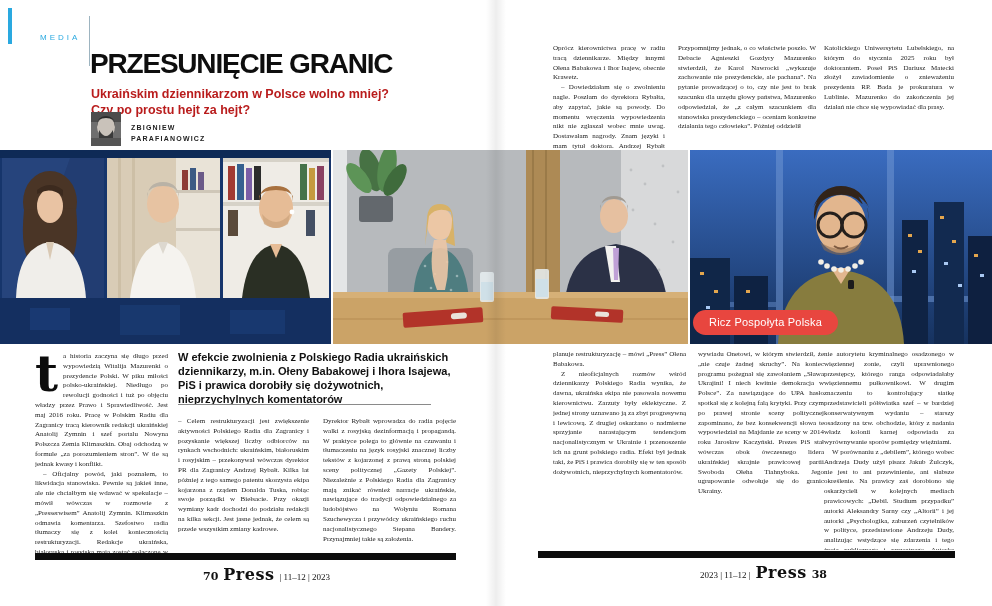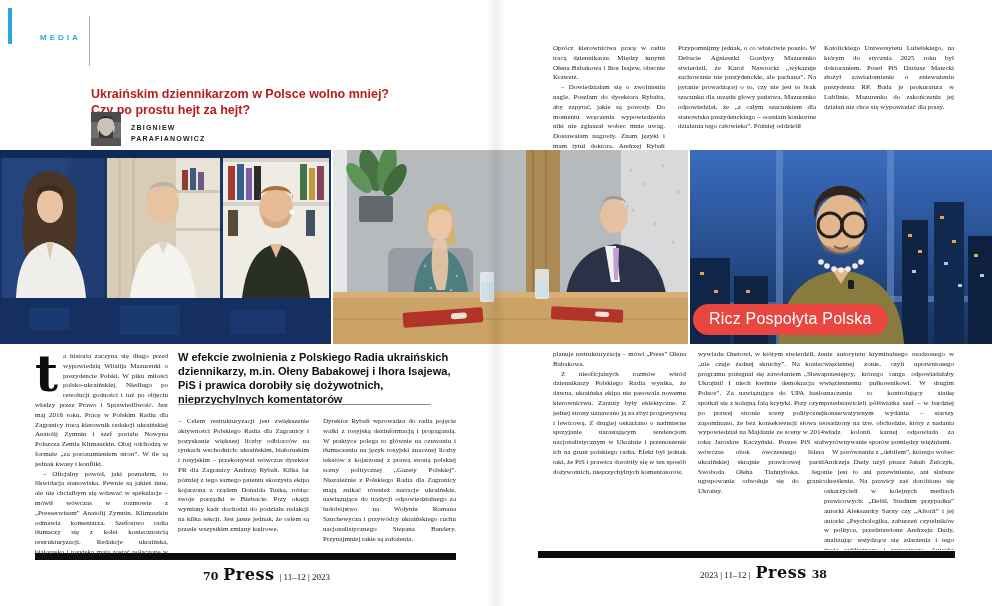--- a/index.html
+++ b/index.html
@@ -1,20 +1,20 @@
 <!DOCTYPE html>
 <html><head>
 <meta charset="utf-8">
 <style>
   html,body{margin:0;padding:0;background:#e9e9e9;}
   #spread{position:relative;width:992px;height:606px;background:#ffffff;overflow:hidden;
           font-family:"Liberation Sans",sans-serif;}
   
   .spine-mark{position:absolute;left:8px;top:8px;width:4px;height:36px;background:#2aa9e0;}
-  .section-label{position:absolute;left:40px;top:33px;font-size:8px;font-weight:bold;
+  .section-label{position:absolute;left:40px;top:33px;font-size:8px;font-weight:normal;
                  letter-spacing:3px;color:#2aa9e0;}
   .head-divider{position:absolute;left:89px;top:16px;width:1px;height:50px;background:#9db4c0;}
   .headline{position:absolute;left:90px;top:48px;font-size:28px;font-weight:800;
             letter-spacing:-1.2px;color:#0e0e0e;font-family:"Liberation Sans",sans-serif;}
   .subhead{position:absolute;left:91px;top:86px;font-size:12.5px;font-weight:bold;
            line-height:1.3;color:#b91c1c;}
   .author-block{position:absolute;left:91px;top:112px;display:flex;align-items:flex-end;gap:10px;}
   .author-photo{width:30px;height:34px;display:block;}
   .author-name{font-size:7px;font-weight:bold;letter-spacing:1.2px;color:#222;line-height:1.6;
                padding-bottom:2px;}
@@ -26,39 +26,40 @@
   .dropcap{float:left;font-family:"DejaVu Serif",serif;font-weight:900;font-size:50px;
            line-height:40px;margin:2px 5px 0 0;color:#0c0c0c;}
   .lead{position:absolute;left:178px;top:350px;width:282px;font-size:11px;font-weight:bold;
         line-height:1.28;color:#111;font-family:"Liberation Sans",sans-serif;}
   .lead-rule{position:absolute;left:178px;top:404px;width:253px;height:1px;background:#8a8a8a;}
   
   .strip{position:absolute;left:0;top:150px;width:992px;height:194px;background:#fff;}
   .photo{position:absolute;top:0;height:194px;overflow:hidden;}
   .photo svg{display:block;}
   .badge{position:absolute;left:3px;bottom:9px;background:#e8463f;color:#ffffff;
-         font-family:"Liberation Sans",sans-serif;font-size:16px;padding:6px 16px 7px;
+         font-family:"Liberation Sans",sans-serif;font-size:11px;padding:6px 16px 7px;
          border-radius:19px;letter-spacing:.2px;}
   
   .end-bar{position:absolute;height:7px;background:#0d0d0d;}
   .footer{position:absolute;font-family:"Liberation Serif",serif;font-size:9px;color:#111;
           display:flex;align-items:baseline;gap:5px;text-align:center;}
   .footer .pg{font-weight:bold;font-size:11px;font-family:"DejaVu Serif",serif;}
   .footer .logo{font-weight:bold;font-size:16px;font-family:"DejaVu Serif",serif;letter-spacing:.5px;}
   .gutter{position:absolute;left:486px;top:0;width:20px;height:606px;pointer-events:none;
           background:linear-gradient(90deg,rgba(0,0,0,0) 0%,rgba(0,0,0,0.07) 50%,rgba(0,0,0,0) 100%);}
 </style>
 </head>
 <body>
 
 <div id="spread">
 
   <div class="spine-mark"></div>
   <div class="section-label">MEDIA</div>
   <div class="head-divider"></div>
+  <h1 class="headline" style="margin:0;">PRZESUNIĘCIE GRANIC</h1>
   <div class="subhead">
     <div>Ukraińskim dziennikarzom w Polsce wolno mniej?</div>
     <div>Czy po prostu hejt za hejt?</div>
   </div>
   <div class="author-block">
     <svg class="author-photo" viewBox="0 0 30 34">
       <rect width="30" height="34" fill="#6e6e6e"></rect>
       <rect width="30" height="10" fill="#4c4c4c"></rect>
       <ellipse cx="15" cy="15" rx="9" ry="10" fill="#c9c2ba"></ellipse>
       <path d="M6,15 Q6,4 15,4 Q24,4 24,15 L24,12 Q24,6 15,6 Q6,6 6,12 Z" fill="#2b2b2b"></path>

